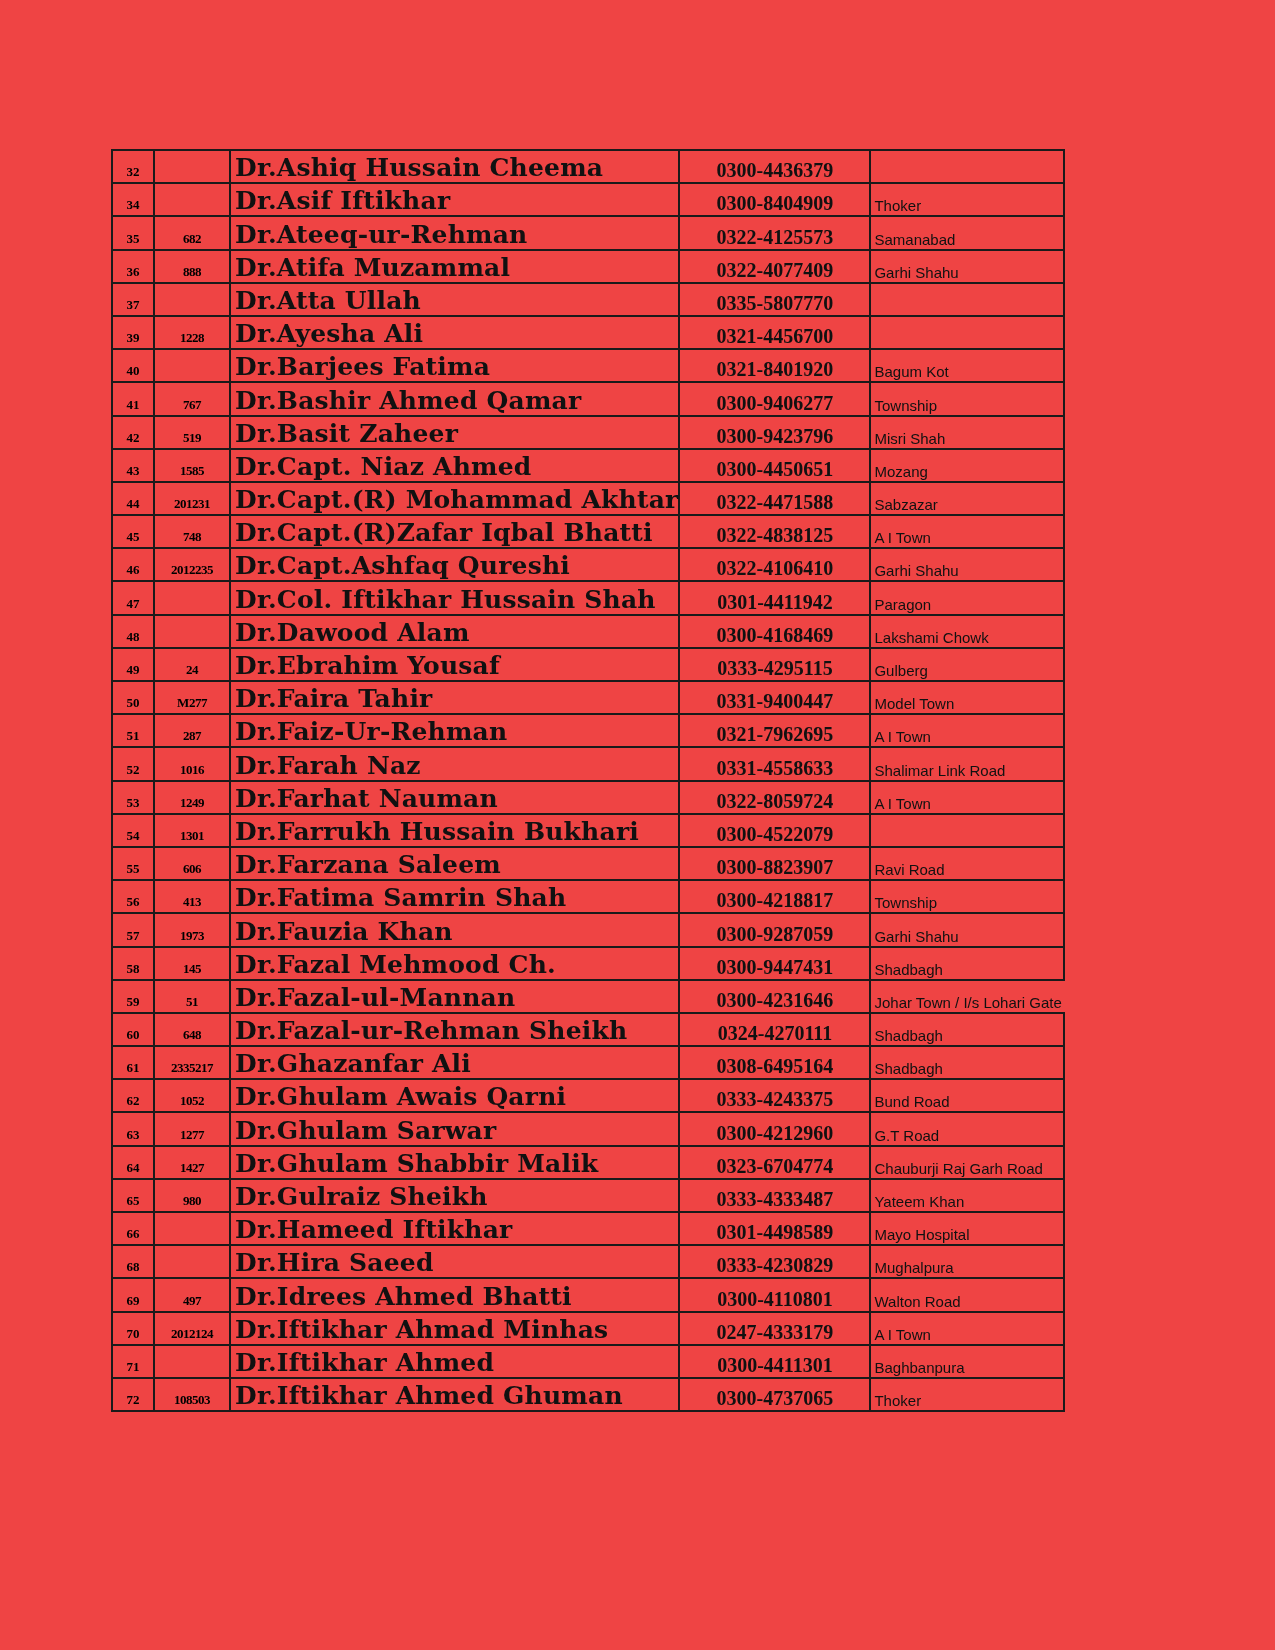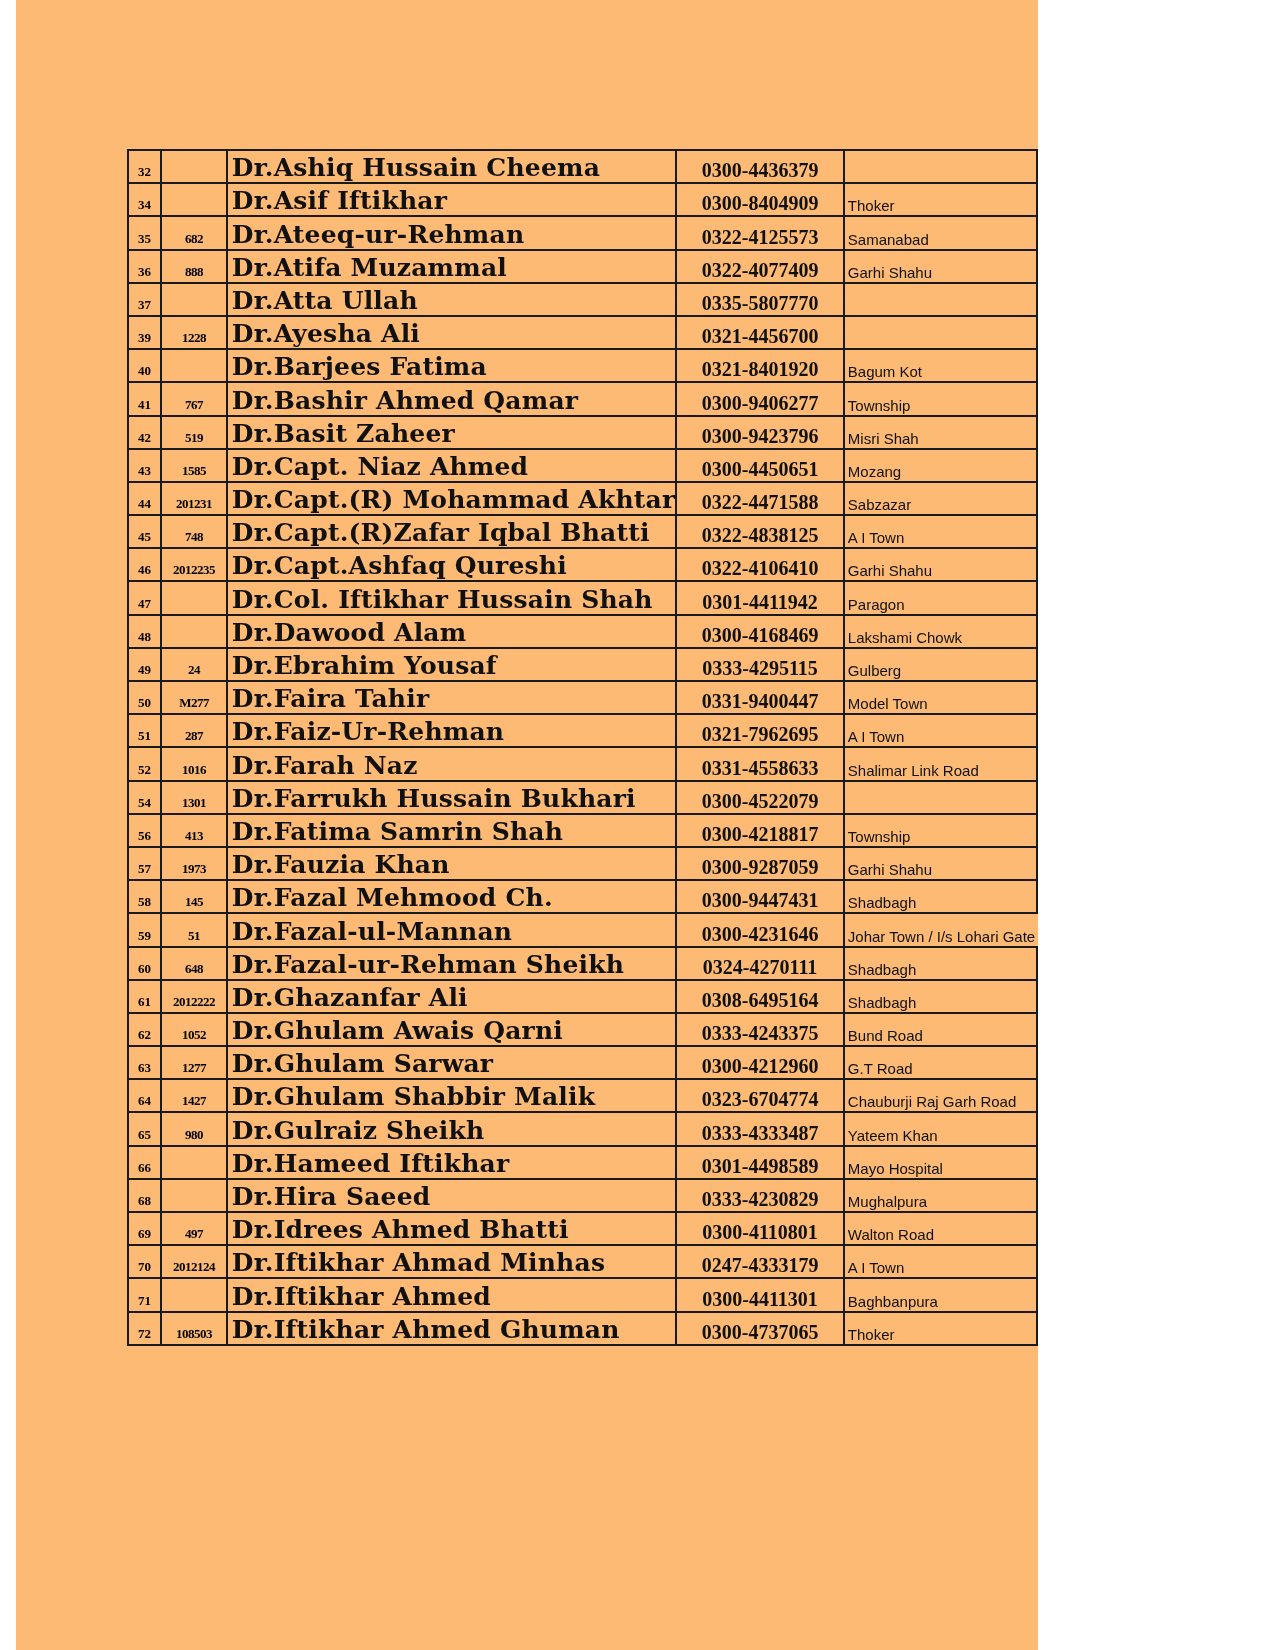--- a/index.html
+++ b/index.html
@@ -1,17 +1,17 @@
 <!DOCTYPE html>
 <html><head>
 <meta charset="utf-8">
 <style>
   html, body { margin: 0; padding: 0; background: #ffffff; }
   body { width: 1275px; height: 1650px; position: relative; overflow: hidden; }
-  .page { position: absolute; left: 16px; top: 0; width: 1022px; height: 1650px; background: #fdba74; }
+  .page { position: absolute; left: 0; top: 0; width: 1275px; height: 1650px; background: #ef4444; }
   table.directory {
     position: absolute;
     left: 111px;
     top: 149px;
     border-collapse: collapse;
     table-layout: fixed;
   }
   table.directory td {
     border: 2px solid #1a1a1a;
     height: 29.2px;
@@ -226,29 +226,43 @@
   </tr>
 
   <tr>
     <td class="sr">52</td>
     <td class="reg">1016</td>
     <td class="name">Dr.Farah Naz</td>
     <td class="phone">0331-4558633</td>
     <td class="area"><span>Shalimar Link Road</span></td>
   </tr>
 
+  <tr>
+    <td class="sr">53</td>
+    <td class="reg">1249</td>
+    <td class="name">Dr.Farhat Nauman</td>
+    <td class="phone">0322-8059724</td>
+    <td class="area"><span>A I Town</span></td>
+  </tr>
 
   <tr>
     <td class="sr">54</td>
     <td class="reg">1301</td>
     <td class="name">Dr.Farrukh Hussain Bukhari</td>
     <td class="phone">0300-4522079</td>
     <td class="area"><span></span></td>
   </tr>
 
+  <tr>
+    <td class="sr">55</td>
+    <td class="reg">606</td>
+    <td class="name">Dr.Farzana Saleem</td>
+    <td class="phone">0300-8823907</td>
+    <td class="area"><span>Ravi Road</span></td>
+  </tr>
 
   <tr>
     <td class="sr">56</td>
     <td class="reg">413</td>
     <td class="name">Dr.Fatima Samrin Shah</td>
     <td class="phone">0300-4218817</td>
     <td class="area"><span>Township</span></td>
   </tr>
 
   <tr>
@@ -278,21 +292,21 @@
   <tr>
     <td class="sr">60</td>
     <td class="reg">648</td>
     <td class="name">Dr.Fazal-ur-Rehman Sheikh</td>
     <td class="phone">0324-4270111</td>
     <td class="area"><span>Shadbagh</span></td>
   </tr>
 
   <tr>
     <td class="sr">61</td>
-    <td class="reg">2012222</td>
+    <td class="reg">2335217</td>
     <td class="name">Dr.Ghazanfar Ali</td>
     <td class="phone">0308-6495164</td>
     <td class="area"><span>Shadbagh</span></td>
   </tr>
 
   <tr>
     <td class="sr">62</td>
     <td class="reg">1052</td>
     <td class="name">Dr.Ghulam Awais Qarni</td>
     <td class="phone">0333-4243375</td>

